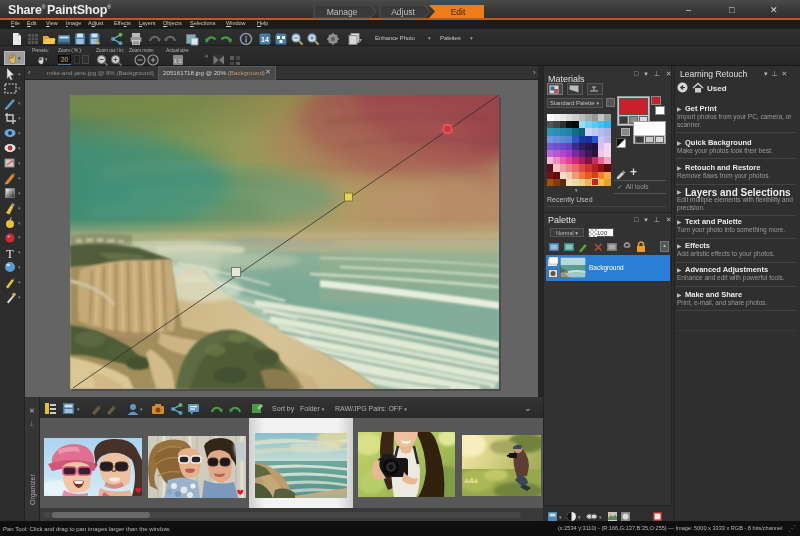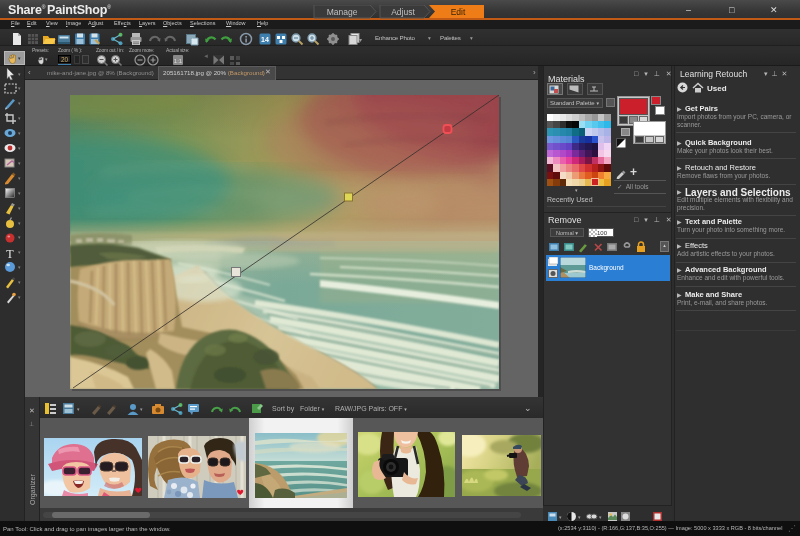--- a/index.html
+++ b/index.html
@@ -658,21 +658,21 @@
       <path d="M1 9 l5-5 2 2 -5 5 -2.5 0.5 z" fill="#ccc"></path>
       <path d="M6 4 l1.5-1.5 2 2 L8 6 z" fill="#999"></path>
     </svg>
 <div class="ab" style="left:630px;top:165px;font-size:12px;color:#d8d8d8;font-weight:bold">+</div>
 <div class="ab" style="left:614px;top:180px;width:52px;height:1px;background:#555"></div>
 <div class="ab" style="left:617px;top:183px;font-size:6.5px;color:#999">✓&nbsp; All tools</div>
 <div class="ab" style="left:614px;top:193px;width:52px;height:1px;background:#555"></div>
 <div class="ab" style="left:547px;top:196px;font-size:7px;color:#c0c0c0">Recently Used</div>
 <div class="ab" style="left:547px;top:206px;width:119px;height:1px;background:#444"></div>
 <div class="ab panel" style="left:543px;top:212px;width:129px;height:293px;border-left:1px solid #222;border-right:1px solid #222;border-top:1px solid #222"></div>
-<div class="ab ptitle" style="left:548px;top:215px">Remove</div>
+<div class="ab ptitle" style="left:548px;top:215px">Palette</div>
 <div class="ab pctl" style="left:634px;top:216px">□ ▾ ⊥ ✕</div>
 <div class="ab" style="left:550px;top:228px;width:34px;height:9px;background:#3c3c3c;border:1px solid #555;font-size:5.5px;color:#bbb;line-height:8px;text-align:center">Normal ▾</div>
 <div class="ab" style="left:588px;top:228px;width:26px;height:9px;background:#fff;border:1px solid #555;font-size:6px;color:#333;line-height:8px"><span style="background:repeating-conic-gradient(#bbb 0 25%,#fff 0 50%) 0 0/4px 4px;display:inline-block;width:8px;height:8px;vertical-align:top"></span>100</div>
 <svg class="ab" style="left:548px;top:241px" width="12" height="12" viewBox="0 0 12 12">
       <rect x="1" y="2" width="10" height="8" fill="#3f7fae"></rect>
       <rect x="2.5" y="3.5" width="7" height="5" fill="#8fc0e0"></rect>
     </svg>
 <svg class="ab" style="left:562.5px;top:241px" width="12" height="12" viewBox="0 0 12 12">
       <rect x="1" y="2" width="10" height="8" fill="#3a8a8a"></rect>
       <rect x="2.5" y="3.5" width="7" height="5" fill="#80c8c0"></rect>
@@ -750,45 +750,45 @@
 <svg class="ab" style="left:677px;top:82px" width="12" height="12" viewBox="0 0 12 12">
       <circle cx="5.5" cy="5.5" r="5" fill="#d8d8d8"></circle>
       <path d="M8 5.5 H4 M6 3.5 l-2.2 2 L6 7.5" stroke="#333" stroke-width="1.2" fill="none"></path>
     </svg>
 <svg class="ab" style="left:692px;top:82px" width="12" height="12" viewBox="0 0 12 12">
       <path d="M1 6 L6 1.5 L11 6" stroke="#ccc" stroke-width="1.5" fill="none"></path>
       <rect x="3" y="6" width="6" height="4.5" fill="#ccc"></rect>
     </svg>
 <div class="ab" style="left:707px;top:84px;font-size:8px;font-weight:bold;color:#e8e8e8">Used</div>
 <div class="ab" style="left:677px;top:105px;font-size:6px;color:#b8b8b8">▶</div>
-<div class="ab" style="left:685px;top:104px;font-size:7.5px;font-weight:bold;color:#ececec">Get Pairs</div>
+<div class="ab" style="left:685px;top:104px;font-size:7.5px;font-weight:bold;color:#ececec">Get Print</div>
 <div class="ab" style="left:677px;top:113px;width:118px;font-size:6.5px;line-height:7.5px;color:#9a9a9a">Import photos from your PC, camera, or scanner.</div>
 <div class="ab" style="left:676px;top:132px;width:120px;height:1px;background:#444"></div>
 <div class="ab" style="left:677px;top:139px;font-size:6px;color:#b8b8b8">▶</div>
 <div class="ab" style="left:685px;top:138px;font-size:7.5px;font-weight:bold;color:#ececec">Quick Background</div>
 <div class="ab" style="left:677px;top:147px;width:118px;font-size:6.5px;line-height:7.5px;color:#9a9a9a">Make your photos look their best.</div>
 <div class="ab" style="left:676px;top:158px;width:120px;height:1px;background:#444"></div>
 <div class="ab" style="left:677px;top:164px;font-size:6px;color:#b8b8b8">▶</div>
-<div class="ab" style="left:685px;top:163px;font-size:7.5px;font-weight:normal;color:#ececec">Retouch and Restore</div>
+<div class="ab" style="left:685px;top:163px;font-size:7.5px;font-weight:bold;color:#ececec">Retouch and Restore</div>
 <div class="ab" style="left:677px;top:172px;width:118px;font-size:6.5px;line-height:7.5px;color:#9a9a9a">Remove flaws from your photos.</div>
 <div class="ab" style="left:676px;top:184px;width:120px;height:1px;background:#444"></div>
 <div class="ab" style="left:677px;top:188px;font-size:6px;color:#b8b8b8">▶</div>
 <div class="ab" style="left:685px;top:187px;font-size:10px;font-weight:bold;color:#ececec">Layers and Selections</div>
 <div class="ab" style="left:677px;top:196px;width:118px;font-size:6.5px;line-height:7.5px;color:#9a9a9a">Edit multiple elements with flexibility and precision.</div>
 <div class="ab" style="left:676px;top:215px;width:120px;height:1px;background:#444"></div>
 <div class="ab" style="left:677px;top:218px;font-size:6px;color:#b8b8b8">▶</div>
 <div class="ab" style="left:685px;top:217px;font-size:7.5px;font-weight:bold;color:#ececec">Text and Palette</div>
 <div class="ab" style="left:677px;top:226px;width:118px;font-size:6.5px;line-height:7.5px;color:#9a9a9a">Turn your photo into something more.</div>
 <div class="ab" style="left:676px;top:238px;width:120px;height:1px;background:#444"></div>
 <div class="ab" style="left:677px;top:242px;font-size:6px;color:#b8b8b8">▶</div>
-<div class="ab" style="left:685px;top:241px;font-size:7.5px;font-weight:normal;color:#ececec">Effects</div>
+<div class="ab" style="left:685px;top:241px;font-size:7.5px;font-weight:bold;color:#ececec">Effects</div>
 <div class="ab" style="left:677px;top:250px;width:118px;font-size:6.5px;line-height:7.5px;color:#9a9a9a">Add artistic effects to your photos.</div>
 <div class="ab" style="left:676px;top:262px;width:120px;height:1px;background:#444"></div>
 <div class="ab" style="left:677px;top:266px;font-size:6px;color:#b8b8b8">▶</div>
-<div class="ab" style="left:685px;top:265px;font-size:7.5px;font-weight:bold;color:#ececec">Advanced Background</div>
+<div class="ab" style="left:685px;top:265px;font-size:7.5px;font-weight:bold;color:#ececec">Advanced Adjustments</div>
 <div class="ab" style="left:677px;top:274px;width:118px;font-size:6.5px;line-height:7.5px;color:#9a9a9a">Enhance and edit with powerful tools.</div>
 <div class="ab" style="left:676px;top:286px;width:120px;height:1px;background:#444"></div>
 <div class="ab" style="left:677px;top:291px;font-size:6px;color:#b8b8b8">▶</div>
 <div class="ab" style="left:685px;top:290px;font-size:7.5px;font-weight:bold;color:#ececec">Make and Share</div>
 <div class="ab" style="left:677px;top:299px;width:118px;font-size:6.5px;line-height:7.5px;color:#9a9a9a">Print, e-mail, and share photos.</div>
 <div class="ab" style="left:676px;top:310px;width:120px;height:1px;background:#444"></div>
 <div class="ab" style="left:676px;top:330px;width:120px;height:1px;background:#3a3a3a"></div>
 <div class="ab" id="orgpanel"></div>
 <div class="ab" id="orgstrip"></div>
 <div class="ab" style="left:29px;top:407px;font-size:7px;color:#bbb">✕</div>

